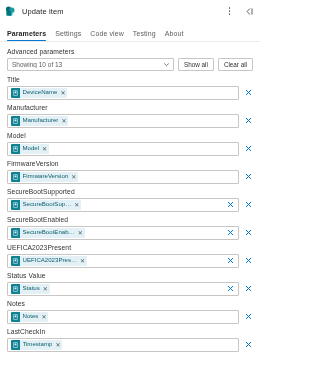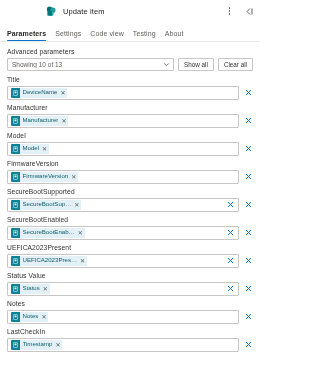--- a/index.html
+++ b/index.html
@@ -8,21 +8,21 @@
     background: #ffffff;
     font-family: "Liberation Sans", sans-serif;
     color: #1b1a19;
     overflow: hidden;
   }
   body { position: relative; }
 
   
   .header {
     display: flex; align-items: center;
-    height: 22px; padding: 0 5px 0 5px; margin-left: 41px;
+    height: 22px; padding: 0 5px 0 5px;
   }
   .app-icon {
     width: 11px; height: 11px; flex: 0 0 11px;
     margin-right: 6px; position: relative;
   }
   .app-icon svg { display: block; }
   .header-title {
     font-size: 7.5px; color: #201f1e; font-weight: 400;
     letter-spacing: .1px; white-space: nowrap;
   }

